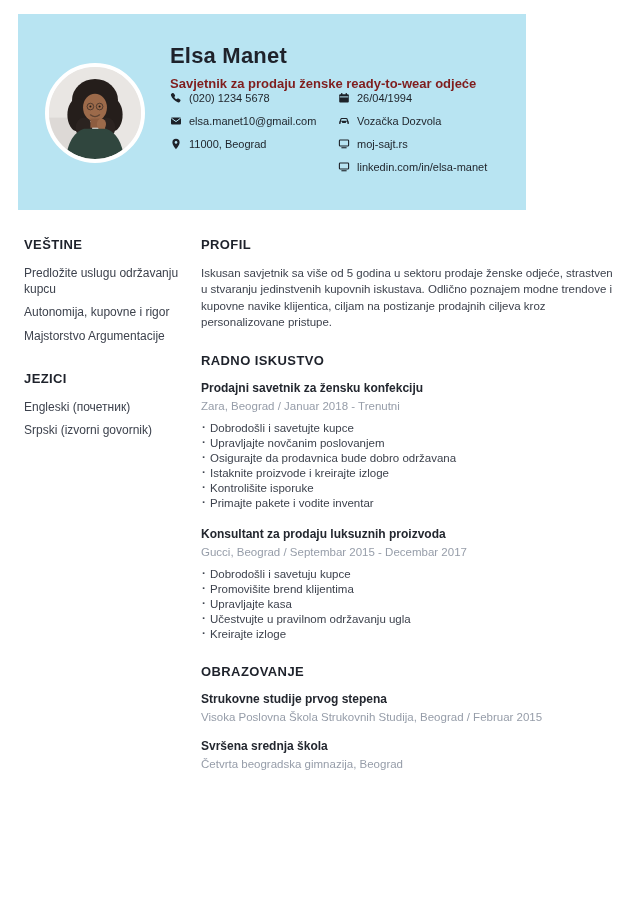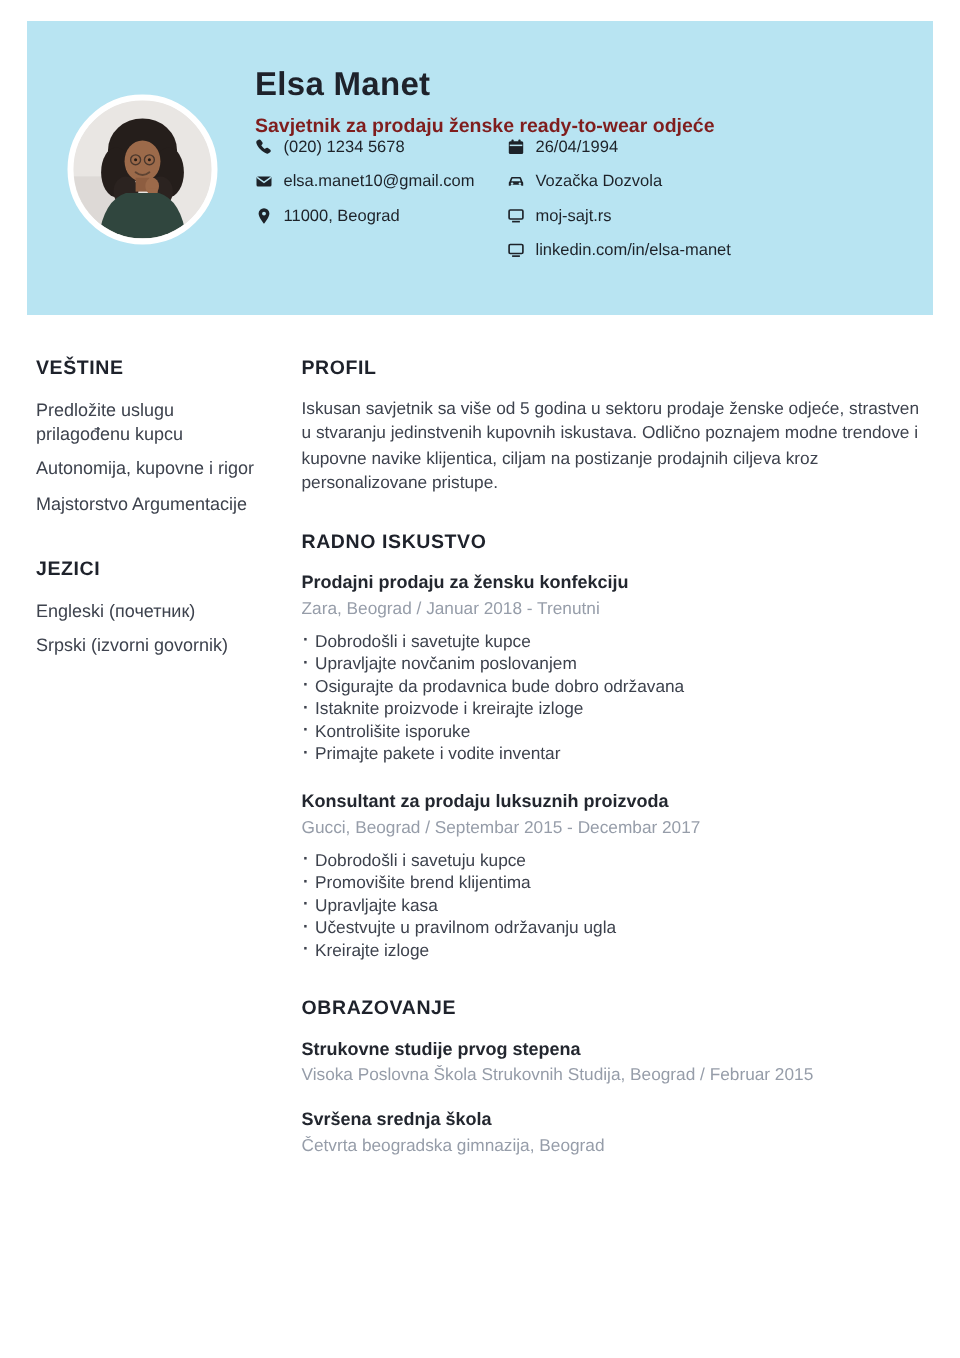--- a/index.html
+++ b/index.html
@@ -9,21 +9,21 @@
     font-family: "Liberation Sans", "DejaVu Sans", sans-serif;
     color: #40454e;
     position: relative;
     overflow: hidden;
   }
   .page { width: 640px; height: 905px; background: #ffffff; }
 
   
   .hdr {
     position: absolute; left: 18px; top: 14px;
-    width: 604px; height: 196px;
+    width: 508px; height: 196px;
     background: #b8e4f2;
   }
   .avatar {
     position: absolute; left: 27px; top: 49px;
     width: 100px; height: 100px; border-radius: 50%;
     border: 4px solid #ffffff; overflow: hidden; background: #e9e6e3;
   }
   .avatar svg { display: block; width: 100%; height: 100%; }
   .hdr-name {
     position: absolute; left: 152px; top: 29px;
@@ -197,21 +197,21 @@
         </div>
       </div>
     </div>
   </header>
 
   <div class="doc-body">
 
     <aside class="sidebar">
       <section class="side-section">
         <div class="sec-heading">VEŠTINE</div>
-        <div class="side-item">Predložite uslugu prilagođenu kupcu</div>
+        <div class="side-item">Predložite uslugu održavanju kupcu</div>
         <div class="side-item">Autonomija, kupovne i rigor</div>
         <div class="side-item">Majstorstvo Argumentacije</div>
       </section>
 
       <section class="side-section">
         <div class="sec-heading">JEZICI</div>
         <div class="side-item">Engleski (почетник)</div>
         <div class="side-item">Srpski (izvorni govornik)</div>
       </section>
 
@@ -221,21 +221,21 @@
 
       <section class="main-section">
         <div class="sec-heading">PROFIL</div>
         <p class="profile-text">Iskusan savjetnik sa više od 5 godina u sektoru prodaje ženske odjeće, strastven u stvaranju jedinstvenih kupovnih iskustava. Odlično poznajem modne trendove i kupovne navike klijentica, ciljam na postizanje prodajnih ciljeva kroz personalizovane pristupe.</p>
       </section>
 
       <section class="main-section">
         <div class="sec-heading">RADNO ISKUSTVO</div>
 
         <div class="job">
-          <div class="job-title">Prodajni prodaju za žensku konfekciju</div>
+          <div class="job-title">Prodajni savetnik za žensku konfekciju</div>
           <div class="job-meta">Zara, Beograd / Januar 2018 - Trenutni</div>
           <div class="bullet">Dobrodošli i savetujte kupce</div>
           <div class="bullet">Upravljajte novčanim poslovanjem</div>
           <div class="bullet">Osigurajte da prodavnica bude dobro održavana</div>
           <div class="bullet">Istaknite proizvode i kreirajte izloge</div>
           <div class="bullet">Kontrolišite isporuke</div>
           <div class="bullet">Primajte pakete i vodite inventar</div>
         </div>
 
         <div class="job">

